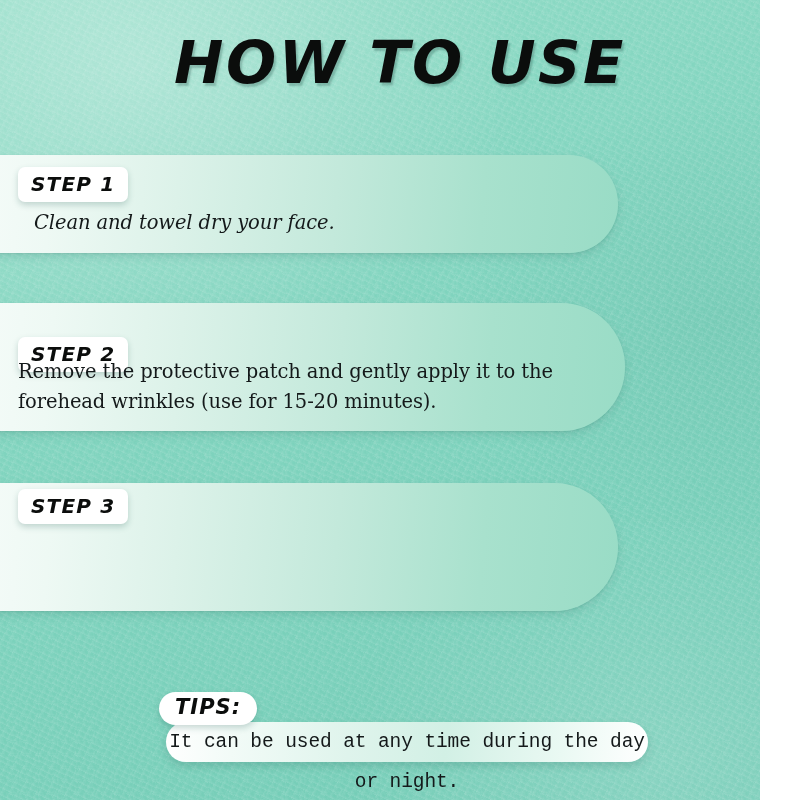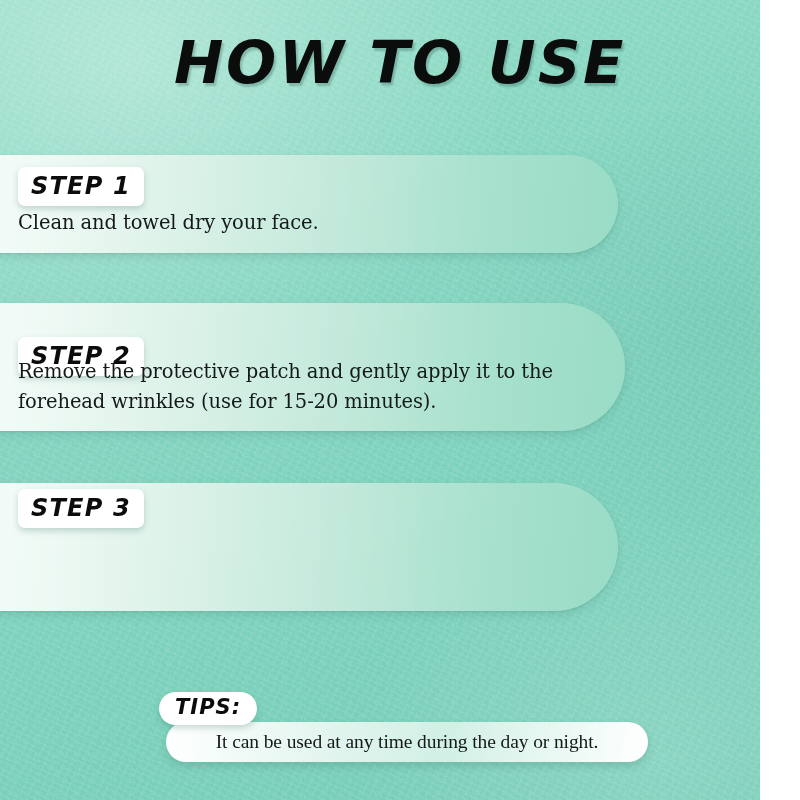--- a/index.html
+++ b/index.html
@@ -80,40 +80,40 @@
 
   .step-badge {
     position: absolute;
     display: inline-block;
     background: #ffffff;
     border-radius: 7px;
     padding: 5px 13px 6px 13px;
     font-family: "DejaVu Sans", "Liberation Sans", sans-serif;
     font-weight: 700;
     font-style: italic;
-    font-size: 24px;
+    font-size: 20px;
     letter-spacing: 1.2px;
     color: #0b0d0c;
     box-shadow: 0 3px 6px rgba(25,80,72,0.22);
     white-space: nowrap;
   }
 
   .step-text {
     position: absolute;
     font-family: "DejaVu Serif", "Liberation Serif", serif;
     font-size: 19.5px;
     line-height: 30px;
     color: #14191a;
     letter-spacing: -0.1px;
   }
 
   
   #panel-1 { top: 155px; width: 628px; height: 98px; }
   #panel-1 .step-badge { left: 28px; top: 12px; }
-  #panel-1 .step-text  { left: 28px; top: 53px; width: 570px; }
+  #panel-1 .step-text  { left: 44px; top: 53px; width: 570px; font-style: italic; }
 
   
   #panel-2 { top: 303px; width: 635px; height: 128px; }
   #panel-2 .step-badge { left: 28px; top: 14px; margin-top: 20px; }
   #panel-2 .step-text  { left: 28px; top: 54px; width: 590px; }
 
   
   #panel-3 { top: 483px; width: 628px; height: 128px; }
   #panel-3 .step-badge { left: 28px; top: 6px; }
   #panel-3 .step-text  { left: 28px; top: 54px; width: 580px; }
@@ -155,21 +155,21 @@
     z-index: 2;
   }
   #tips-text {
     position: absolute;
     left: 0;
     top: 0;
     width: 482px;
     height: 40px;
     line-height: 40px;
     text-align: center;
-    font-family: Liberation Serif, serif;
+    font-family: Liberation Mono, monospace;
     font-size: 19.5px;
     color: #14191a;
     letter-spacing: -0.1px;
   }
 </style>
 </head>
 <body>
 
 <div id="poster">
 

